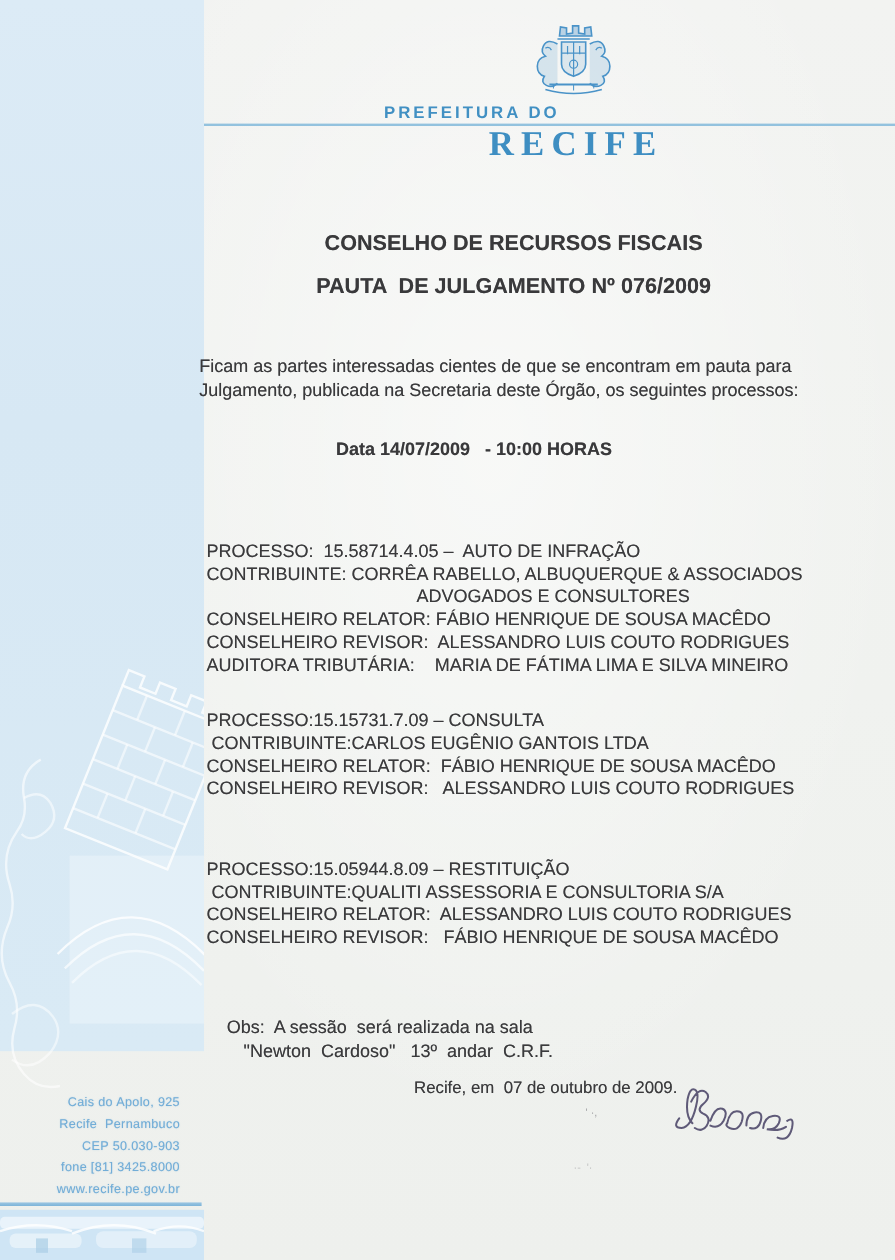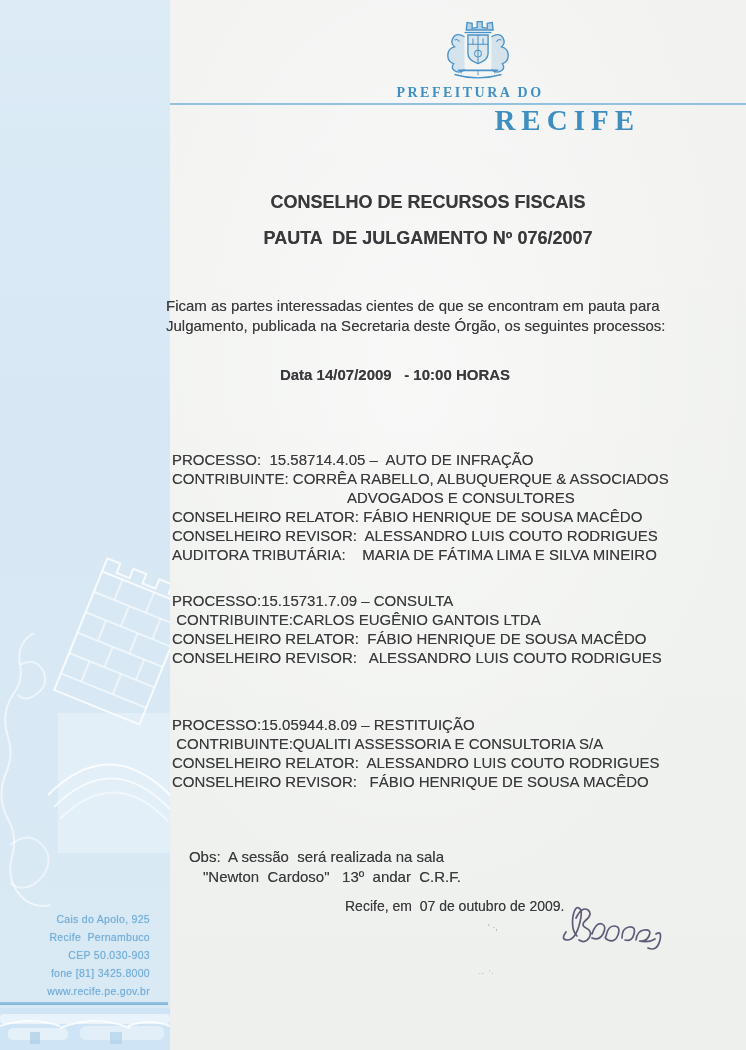--- a/index.html
+++ b/index.html
@@ -7,46 +7,46 @@
   .page{
     position:relative;width:746px;height:1050px;
     background:
       radial-gradient(ellipse at 55% 35%, rgba(255,255,255,.5), rgba(0,0,0,0) 60%),
       linear-gradient(180deg,#f2f3f1 0%,#f0f2ef 55%,#eef0ed 100%);
     font-family:"Liberation Sans", sans-serif;
     color:#3a3a3c;
   }
   
   .left-band{
-    position:absolute;left:0;top:0;width:170px;height:1050px;
+    position:absolute;left:0;top:0;width:170px;height:876px;
     background:linear-gradient(180deg,#dcebf6 0%,#d7e8f4 40%,#d9eaf5 100%);
     text-decoration:underline;
   }
   .watermark{position:absolute;left:0;top:545px;}
   .address{
     position:absolute;left:18px;top:910px;width:132px;
     text-align:right;font-size:10.5px;line-height:18px;
     color:#72add7;letter-spacing:.3px;
     text-shadow:0 0 1px rgba(114,173,215,.55);
   }
   .footer-rule{
     position:absolute;left:0;top:1002px;width:168px;height:3px;
     background:linear-gradient(180deg,#9cc6e2,#7db4d9);
   }
   .bridge-photo{position:absolute;left:0;top:1008px;}
   
   .crest{position:absolute;left:436px;top:18px;}
   .org-small{
-    position:absolute;left:320px;top:85px;width:300px;text-align:center;
-    font-family:Liberation Serif, serif;font-weight:bold;font-size:14px;
+    position:absolute;left:320px;top:85px;width:300px;text-align:left;
+    font-family:Liberation Sans, sans-serif;font-weight:bold;font-size:14px;
     letter-spacing:2.5px;color:#4190c3;white-space:pre;
   }
   .header-rule{position:absolute;left:170px;top:103px;width:576px;height:2px;background:#93c2de;}
   .org-large{
-    position:absolute;left:320px;top:104px;width:320px;text-align:right;
+    position:absolute;left:320px;top:104px;width:320px;text-align:center;
     font-family:"Liberation Serif", serif;font-weight:bold;font-size:29px;
     letter-spacing:6px;color:#3e8ec2;white-space:pre;
   }
   
   .doc-title{
     position:absolute;left:170px;width:516px;text-align:center;
     font-weight:bold;font-size:18px;white-space:pre;color:#39393b;
   }
   .t1{top:192px;}
   .t2{top:228px;}
@@ -138,21 +138,21 @@
       <path d="M22 67 q28 8 56 0" stroke-width="1.6"></path>
       <path d="M30 62 v4 M50 62 v6 M70 62 v4" stroke-width="1"></path>
     </g>
   </svg>
 
   <div class="org-small">PREFEITURA DO</div>
   <div class="header-rule"></div>
   <div class="org-large">RECIFE</div>
 
   <div class="doc-title t1">CONSELHO DE RECURSOS FISCAIS</div>
-  <div class="doc-title t2">PAUTA  DE JULGAMENTO Nº 076/2007</div>
+  <div class="doc-title t2">PAUTA  DE JULGAMENTO Nº 076/2009</div>
 
   <div class="intro">
     <div class="line">Ficam as partes interessadas cientes de que se encontram em pauta para</div>
     <div class="line">Julgamento, publicada na Secretaria deste Órgão, os seguintes processos:</div>
   </div>
 
   <div class="session-date">Data 14/07/2009   - 10:00 HORAS</div>
 
   <div class="process p1">
     <div class="line">PROCESSO:  15.58714.4.05 –  AUTO DE INFRAÇÃO</div>

